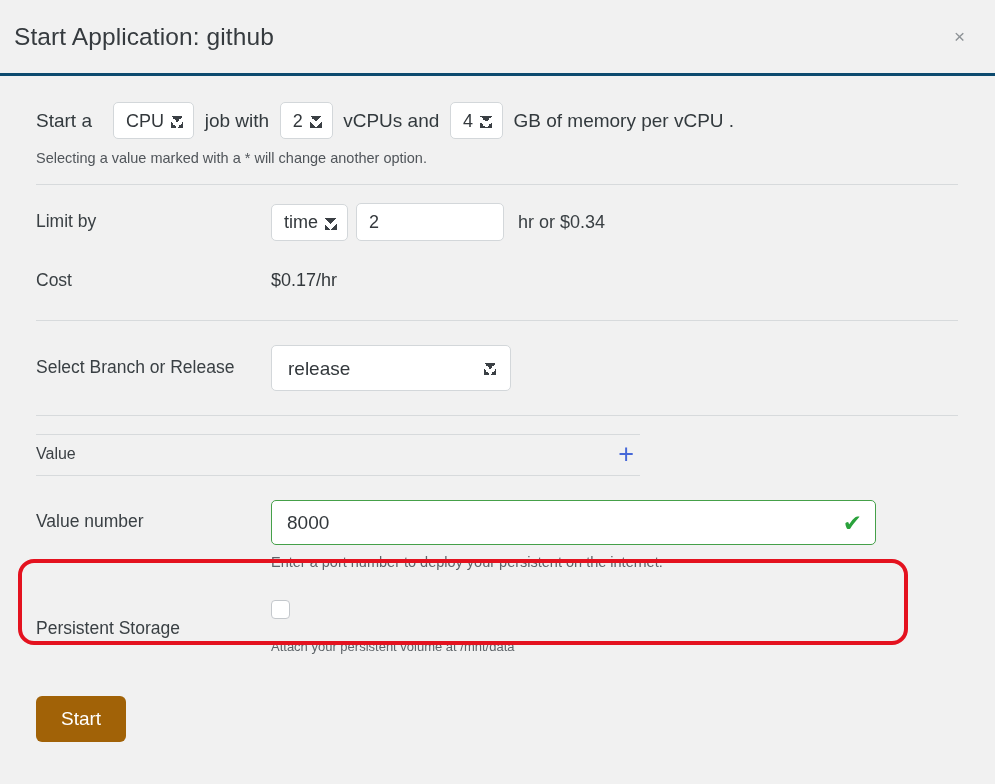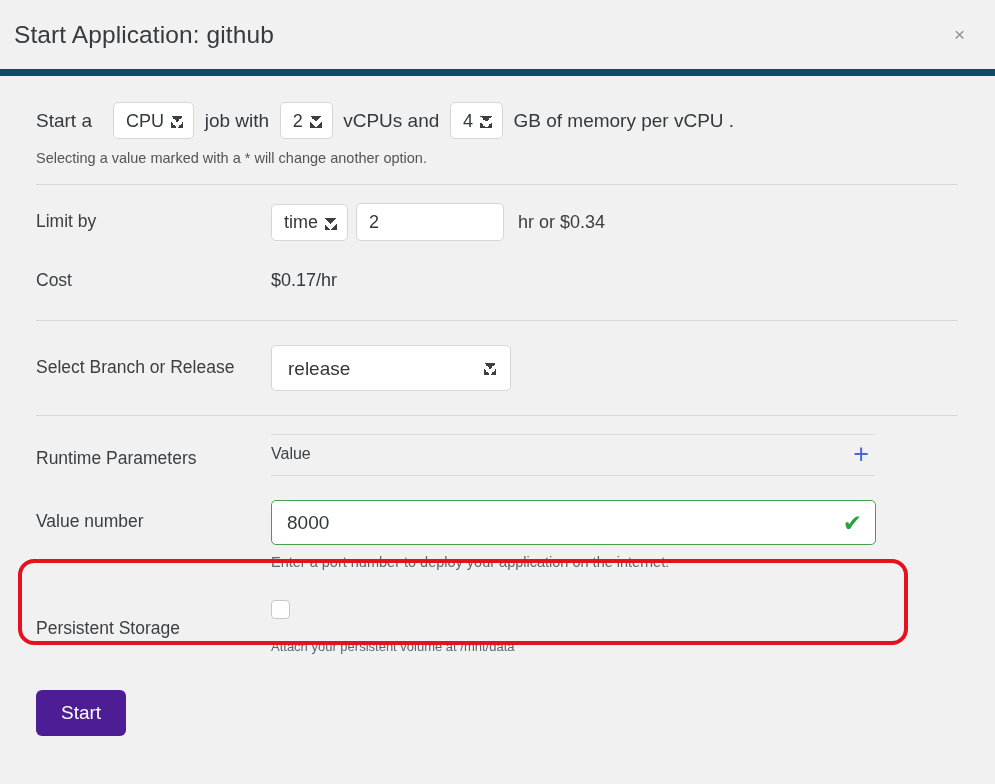--- a/index.html
+++ b/index.html
@@ -23,21 +23,21 @@
     width: 995px;
     height: 784px;
     background: #f1f1f1;
     display: flex;
     flex-direction: column;
   }
 
   .modal-header {
     height: 76px;
     min-height: 76px;
-    border-bottom: 7px solid #0c4a6e;
+    border-bottom: 3px solid #0c4a6e;
     display: flex;
     align-items: center;
     padding: 0 24px 0 14px;
     background: #f1f1f1;
   }
   .modal-title {
     font-size: 24.5px;
     font-weight: 400;
     color: #363b3f;
     letter-spacing: .1px;
@@ -270,29 +270,30 @@
   .chk:checked { background: #4668d8; border-color: #4668d8; }
   .storage-help {
     font-size: 13px;
     color: #5d6368;
     margin-top: 20px;
   }
 
   
   .footer { padding: 36px 0 0 0; }
   .start-btn {
-    background: #4c1d95;
+    background: #a16207;
     color: #fff;
     border: none;
     border-radius: 6px;
     font-family: "Liberation Sans", sans-serif;
     font-size: 19px;
     padding: 12px 25px;
     cursor: pointer;
     min-width: 79px;
+    margin-top: 6px;
   }
 </style>
 </head>
 <body>
 
 <div class="modal">
 
   <div class="modal-header">
     <div class="modal-title">Start Application: github</div>
     <button class="close-btn">×</button>
@@ -359,39 +360,38 @@
             <option>release</option>
           </select>
         </div>
       </div>
     </div>
 
     <div class="divider"></div>
 
     <div class="runtime-block">
       <div class="frow">
-        <div class="flabel" style="padding-top:14px">Runtime Parameters</div>
         <div class="fctl">
           <div class="params-table">
             <div class="th-value">Value</div>
             <button class="add-btn">+</button>
           </div>
         </div>
       </div>
     </div>
 
     <div class="port-block">
       <div class="frow">
         <div class="flabel" style="padding-top:11px">Value number</div>
         <div class="fctl" style="display:block">
           <div class="port-field-wrap">
             <input class="port-input" type="text" value="8000" style="">
             <span class="valid-check">✔</span>
           </div>
-          <div class="port-help">Enter a port number to deploy your application on the internet.</div>
+          <div class="port-help">Enter a port number to deploy your persistent on the internet.</div>
         </div>
       </div>
     </div>
 
     <div class="storage-block">
       <div class="frow">
         <div class="flabel" style="padding-top:18px">Persistent Storage</div>
         <div class="fctl" style="display:block">
           <input class="chk" type="checkbox" style="">
           <div class="storage-help">Attach your persistent volume at /mnt/data</div>

